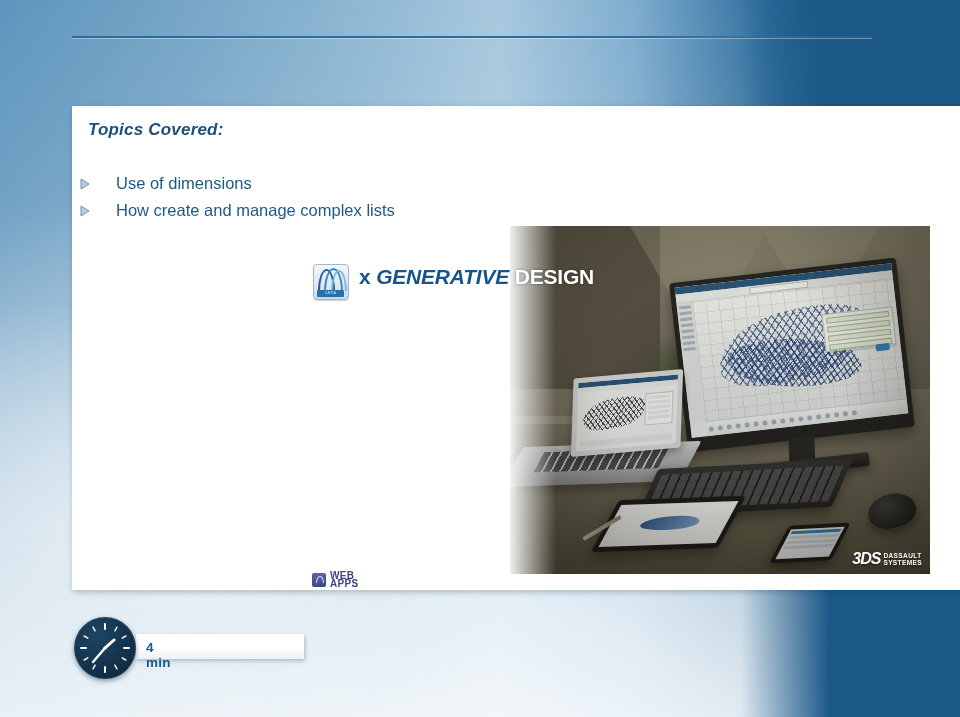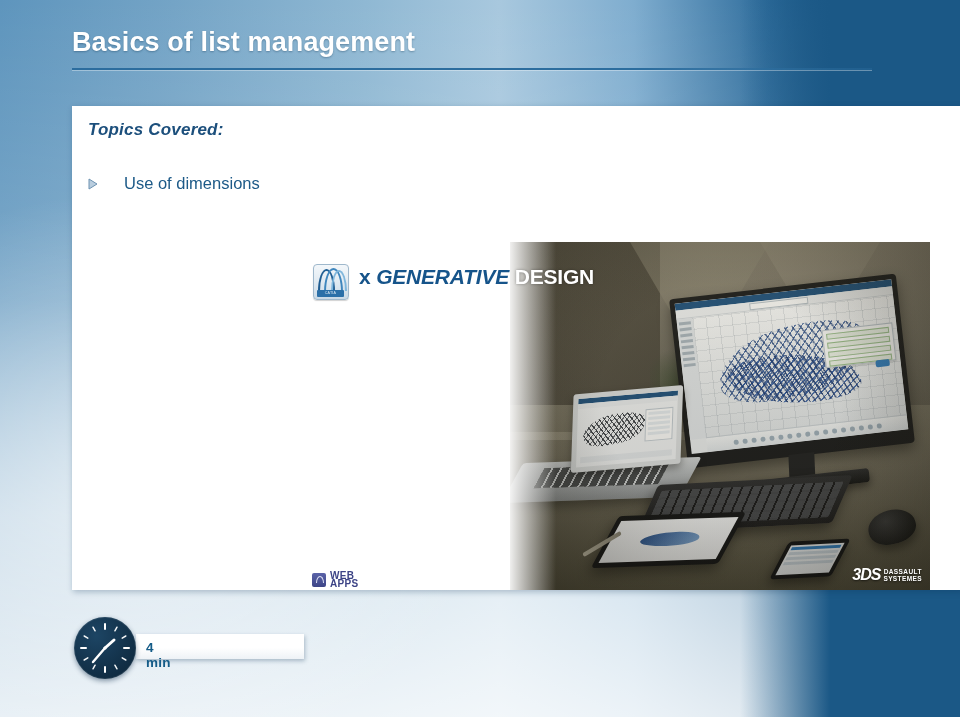--- a/index.html
+++ b/index.html
@@ -107,21 +107,21 @@
     top: 14px;
     font-size: 17px;
     font-weight: bold;
     font-style: italic;
     color: #1c4f7c;
     letter-spacing: 0.2px;
   }
 
   .bullets {
     position: absolute;
-    left: 14px;
+    left: 6px;
     top: 64px;
     width: 520px;
   }
   .bullet-row {
     display: flex;
     align-items: center;
     height: 27px;
     margin-bottom: 0px;
   }
   .bullet-tri {
@@ -200,27 +200,26 @@
     font-size: 11.5px;
     color: #4b5a66;
     letter-spacing: 0.1px;
     white-space: nowrap;
   }
 
   
   .photo {
     position: absolute;
     left: 438px;
-    top: 136px;
+    top: 120px;
     width: 420px;
     height: 348px;
     overflow: hidden;
     background:
       linear-gradient(to bottom, #8a8374 0%, #6e6a5e 34%, #5f5b4f 55%, #6c6758 74%, #7d7866 100%);
-    text-align: center;
   }
   
   .wall-l {
     position: absolute; left: 0; top: 0; width: 150px; height: 190px;
     background: linear-gradient(to bottom right, #5b564a 0%, #4a463c 100%);
   }
   .wall-tri {
     position: absolute; left: 120px; top: 0; width: 0; height: 0;
     border-left: 70px solid transparent;
     border-right: 70px solid transparent;
@@ -486,34 +485,39 @@
 </style>
 </head>
 <body>
 
 <div id="slide">
 
   <div class="right-band-fade"></div>
   <div class="right-band"></div>
 
   <div class="title-block">
-    <div class="slide-title">Basics of list management</div>
     <div class="title-rule"></div>
   </div>
 
   <div class="panel">
 
     <div class="topics-heading">Topics Covered:</div>
 
     <div class="bullets">
       <div class="bullet-row">
         <svg class="bullet-tri" viewBox="0 0 14 14">
           <polygon points="3,2 11,7 3,12" fill="#b9cdde" stroke="#6e93b2" stroke-width="1"></polygon>
         </svg>
         <span class="bullet-text">Use of dimensions</span>
+      </div>
+      <div class="bullet-row">
+        <svg class="bullet-tri" viewBox="0 0 14 14">
+          <polygon points="3,2 11,7 3,12" fill="#b9cdde" stroke="#6e93b2" stroke-width="1"></polygon>
+        </svg>
+        <span class="bullet-text">How create and manage complex lists</span>
       </div>
     </div>
 
     <div class="photo">
       <div class="wall-l"></div>
       <div class="wall-tri"></div>
       <div class="wall-tri2"></div>
       <div class="plant"></div>
       <div class="desk"></div>
       <div class="desk-edge"></div>

